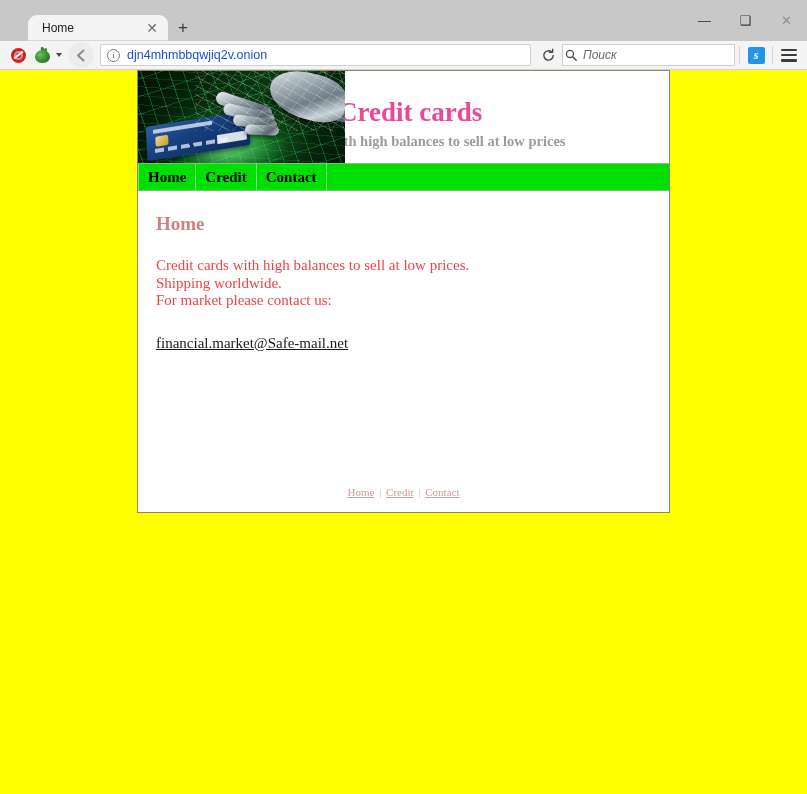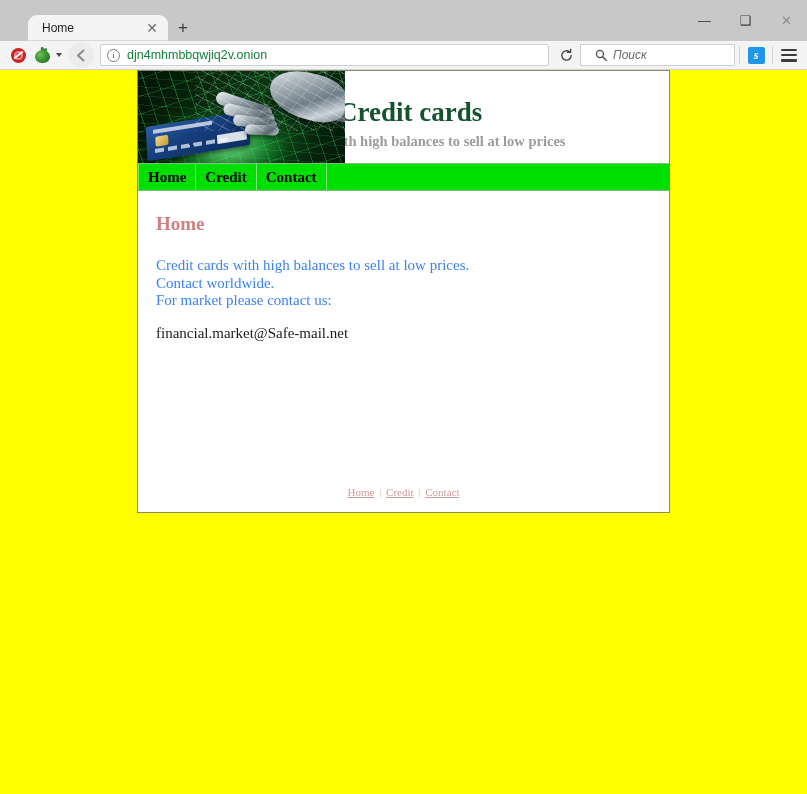--- a/index.html
+++ b/index.html
@@ -230,46 +230,46 @@
     color: #5d5d5d;
     font-size: 9px;
     line-height: 11px;
     text-align: center;
     font-family: "Liberation Serif", serif;
     flex: none;
     margin-right: 7px;
   }
   .url-text {
     font-size: 12.5px;
-    color: #15803d;
+    color: #1d4ed8;
     white-space: nowrap;
     overflow: hidden;
     text-overflow: ellipsis;
     font-family: "Liberation Sans", sans-serif;
   }
 
   .reload {
     width: 26px; height: 22px;
     display: flex;
     align-items: center;
     justify-content: center;
     margin: 0 1px 0 4px;
     flex: none;
     cursor: pointer;
   }
 
   .searchbar {
-    width: 155px;
+    width: 173px;
     height: 22px;
     background: #ffffff;
     border: 1px solid #cfcfcf;
     border-radius: 0;
     display: flex;
     align-items: center;
-    padding: 0 14px;
+    padding: 0 2px;
     box-sizing: border-box;
     flex: none;
   }
   .search-ico { flex: none; margin-right: 6px; display: block; }
   .search-input {
     border: 0;
     outline: 0;
     width: 100%;
     font-size: 12px;
     font-style: italic;
@@ -341,21 +341,21 @@
     background: #ffffff;
     overflow: hidden;
   }
   .site-title {
     position: absolute;
     left: 200px;
     top: 26px;
     font-family: "Liberation Serif", serif;
     font-size: 27px;
     font-weight: bold;
-    color: #14532d;
+    color: #ec4899;
     margin: 0;
     white-space: nowrap;
     z-index: 1;
   }
   .site-sub {
     position: absolute;
     left: 110px;
     top: 62px;
     font-family: "Liberation Serif", serif;
     font-size: 14.5px;
@@ -531,30 +531,31 @@
   .page-heading {
     font-family: "Liberation Serif", serif;
     font-size: 19px;
     font-weight: bold;
     color: #d1807f;
     margin: 0 0 22px 0;
   }
   .body-line {
     font-family: "Liberation Serif", serif;
     font-size: 15px;
-    color: #3b82f6;
+    color: #ef4444;
     line-height: 17.5px;
     margin: 0;
   }
   .email-link {
     display: inline-block;
-    margin-top: 15px;
+    margin-top: 25px;
     font-family: "Liberation Serif", serif;
     font-size: 15px;
     color: #1a1a1a;
+    text-decoration: underline;
     cursor: pointer;
   }
 
   .site-footer {
     position: absolute;
     left: 0;
     right: 0;
     bottom: 14px;
     text-align: center;
     font-family: "Liberation Serif", serif;
@@ -682,21 +683,21 @@
 
       <div class="site-nav">
         <a class="nav-item">Home</a>
         <a class="nav-item">Credit</a>
         <a class="nav-item">Contact</a>
       </div>
 
       <div class="site-main">
         <h2 class="page-heading">Home</h2>
         <p class="body-line">Credit cards with high balances to sell at low prices.</p>
-        <p class="body-line">Contact worldwide.</p>
+        <p class="body-line">Shipping worldwide.</p>
         <p class="body-line">For market please contact us:</p>
         <a class="email-link">financial.market@Safe-mail.net</a>
       </div>
 
       <div class="site-footer">
         <a class="footer-link">Home</a>
         <span class="footer-sep">|</span>
         <a class="footer-link">Credit</a>
         <span class="footer-sep">|</span>
         <a class="footer-link">Contact</a>

